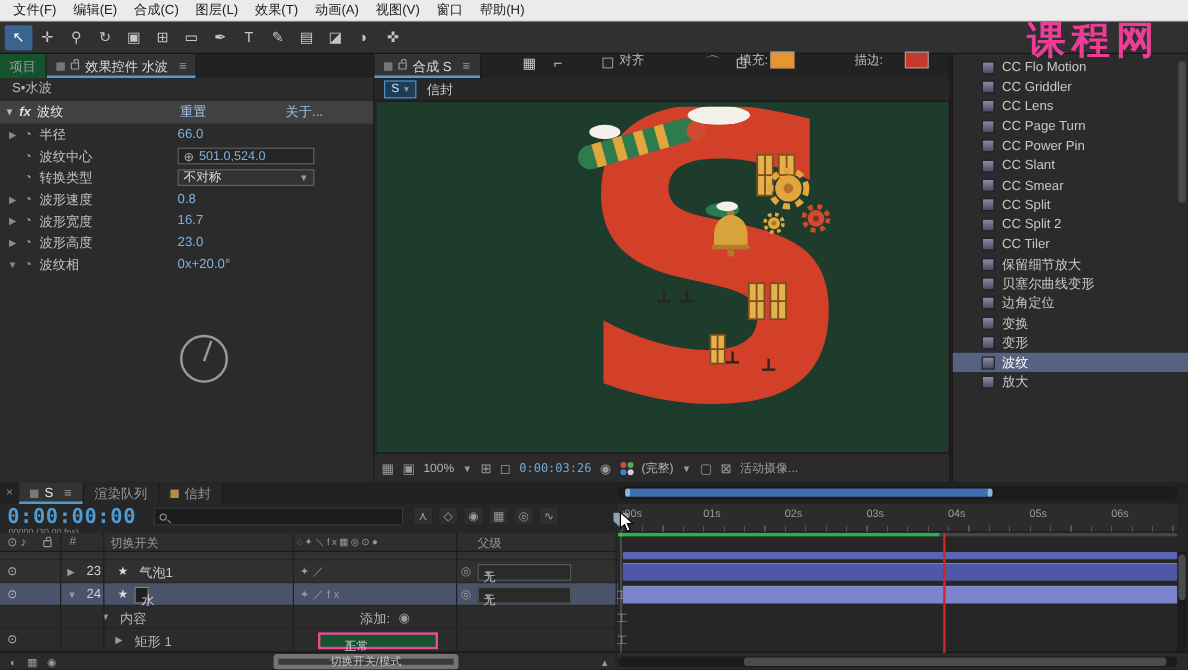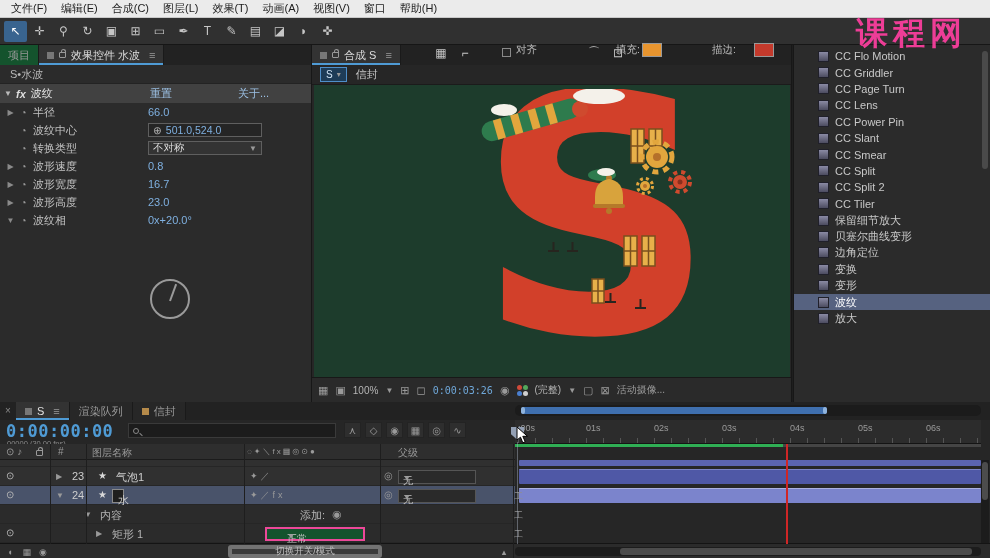--- a/index.html
+++ b/index.html
@@ -339,25 +339,25 @@
   <div class="fx-row">
       <span class="fx-ico"></span>
       <span>CC Flo Motion</span>
     </div>
   <div class="fx-row">
       <span class="fx-ico"></span>
       <span>CC Griddler</span>
     </div>
   <div class="fx-row">
       <span class="fx-ico"></span>
+      <span>CC Lens</span>
+    </div>
+  <div class="fx-row">
+      <span class="fx-ico"></span>
       <span>CC Page Turn</span>
-    </div>
-  <div class="fx-row">
-      <span class="fx-ico"></span>
-      <span>CC Lens</span>
     </div>
   <div class="fx-row">
       <span class="fx-ico"></span>
       <span>CC Power Pin</span>
     </div>
   <div class="fx-row">
       <span class="fx-ico"></span>
       <span>CC Slant</span>
     </div>
   <div class="fx-row">
@@ -456,21 +456,21 @@
   <div class="cti-head"></div>
   <div class="cti-line"></div>
   <div class="red-line"></div>
 
   <div class="tl-cols">
     <span style="left:6px">⊙ ♪</span>
     <span style="left:36px;top:4px">
         <span class="mini-lock"></span>
       </span>
     <span style="left:58px">#</span>
-    <span style="left:92px">图层名称</span>
+    <span style="left:92px">切换开关</span>
     <span style="left:247px;letter-spacing:2px;font-size:8px">◌✦＼fx▦◎⊙●</span>
     <span style="left:398px">父级</span>
   </div>
 
   <div class="lrow" style="top:58px;height:7px"></div>
   <div class="lrow" style="top:65px">
     <span class="c-eye">⊙</span>
     <span class="c-exp">▶</span>
     <span class="c-idx">23</span>
     <span class="c-star">★</span>

